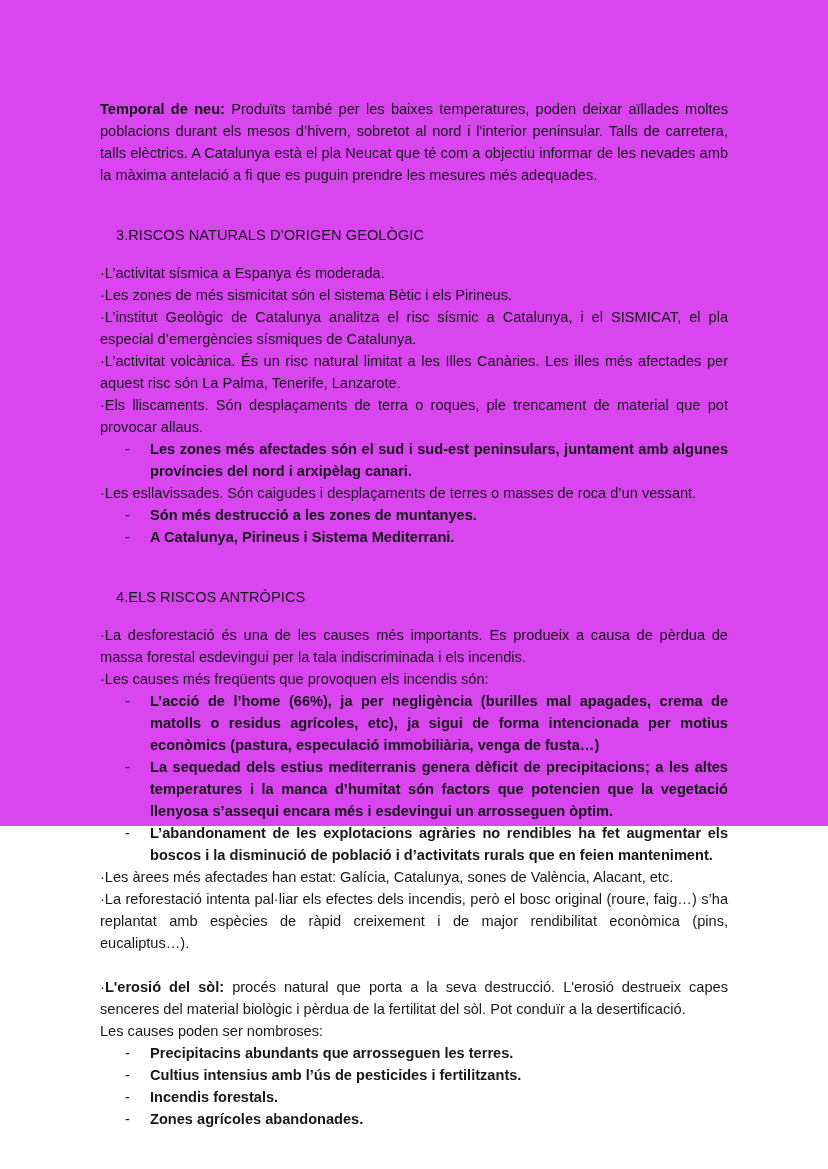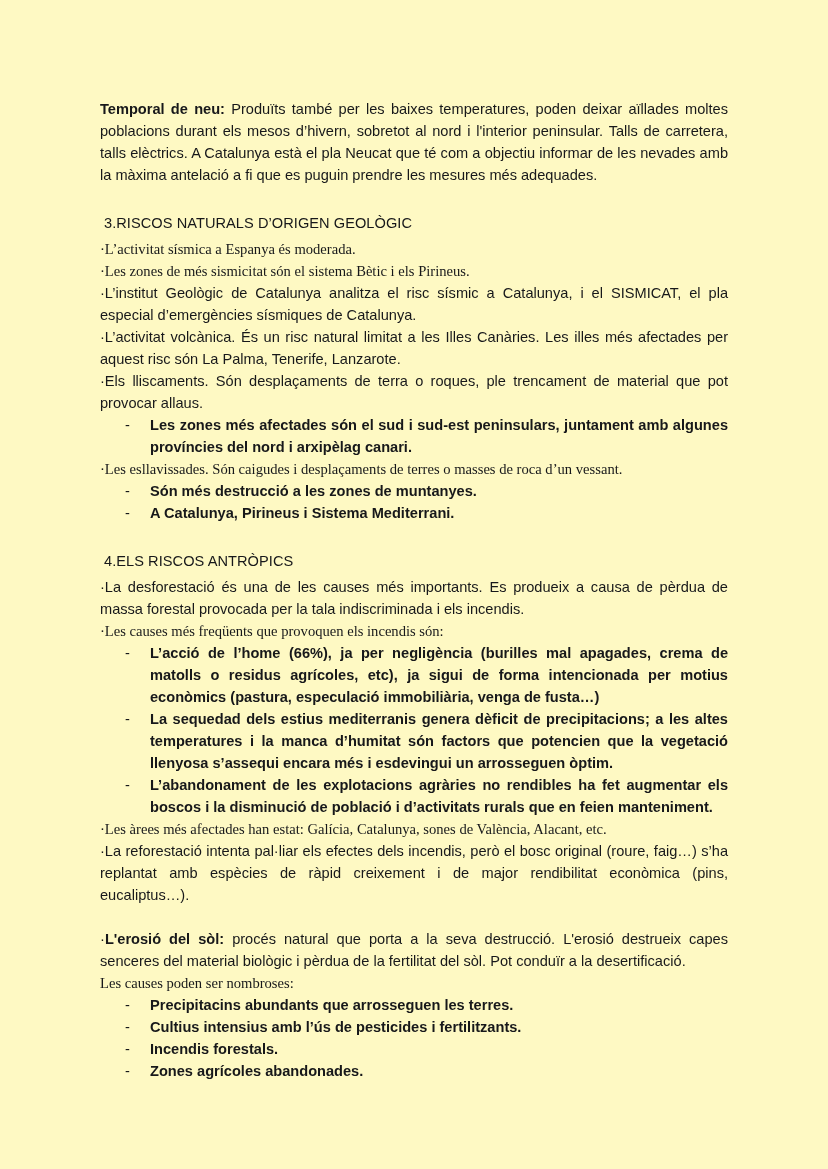--- a/index.html
+++ b/index.html
@@ -10,58 +10,57 @@
   body {
     width: 828px;
     height: 1169px;
     font-family: "Liberation Sans", sans-serif;
     color: #17181a;
     -webkit-font-smoothing: antialiased;
   }
   .page {
     position: relative;
     width: 828px;
-    height: 1169px;
-    background: #fef9c3;
+    height: 826px;
+    background: #d946ef;
     box-sizing: border-box;
   }
   .doc-body {
     position: absolute;
     left: 100px;
     top: 98px;
     width: 628px;
   }
   .para {
     font-size: 14.6px;
     line-height: 22px;
     text-align: justify;
     text-justify: inter-word;
     margin: 0;
     hyphens: none;
   }
   .heading {
     font-size: 14.6px;
     line-height: 22px;
-    margin: 4px;
+    margin: 16px;
     text-align: left;
     letter-spacing: 0.05px;
   }
   .spacer {
     height: 22px;
   }
   .bullet-line {
     font-size: 14.6px;
     line-height: 22px;
     margin: 0;
     text-align: justify;
     text-justify: inter-word;
   }
   .bullet-line.nojust {
     text-align: left;
-    font-family: Liberation Serif, serif;
   }
   .dash-item {
     display: flex;
     font-size: 14.6px;
     line-height: 22px;
     margin: 0;
     padding-left: 25px;
   }
   .dash-mark {
     width: 25px;
@@ -112,21 +111,21 @@
     </div>
     <div class="dash-item">
       <span class="dash-mark">-</span>
       <span class="dash-text nojust">A Catalunya, Pirineus i Sistema Mediterrani.</span>
     </div>
 
     <div class="spacer"></div>
 
     <p class="heading">4.ELS RISCOS ANTRÒPICS</p>
 
-    <p class="bullet-line">·La desforestació és una de les causes més importants. Es produeix a causa de pèrdua de massa forestal provocada per la tala indiscriminada i els incendis.</p>
+    <p class="bullet-line">·La desforestació és una de les causes més importants. Es produeix a causa de pèrdua de massa forestal esdevingui per la tala indiscriminada i els incendis.</p>
     <p class="bullet-line nojust">·Les causes més freqüents que provoquen els incendis són:</p>
 
     <div class="dash-item">
       <span class="dash-mark">-</span>
       <span class="dash-text">L’acció de l’home (66%), ja per negligència (burilles mal apagades, crema de matolls o residus agrícoles, etc), ja sigui de forma intencionada per motius econòmics (pastura, especulació immobiliària, venga de fusta…)</span>
     </div>
     <div class="dash-item">
       <span class="dash-mark">-</span>
       <span class="dash-text">La sequedad dels estius mediterranis genera dèficit de precipitacions; a les altes temperatures i la manca d’humitat són factors que potencien que la vegetació llenyosa s’assequi encara més i esdevingui un arrosseguen òptim.</span>
     </div>

